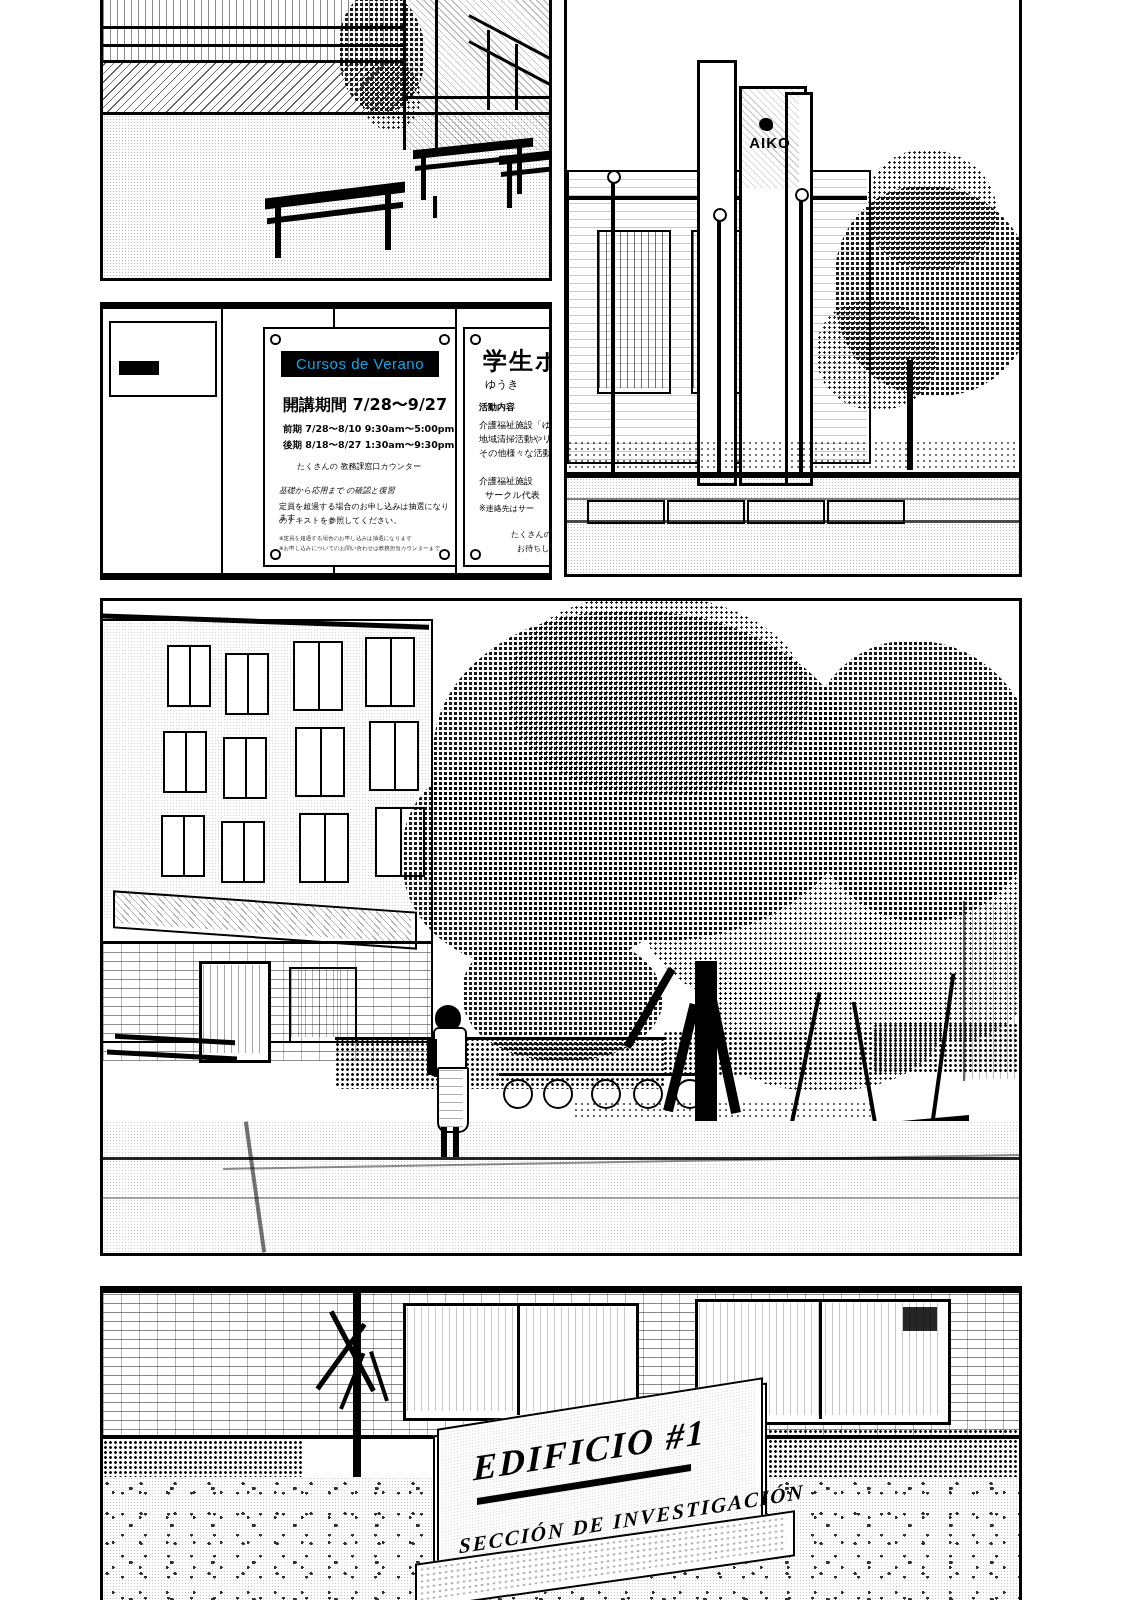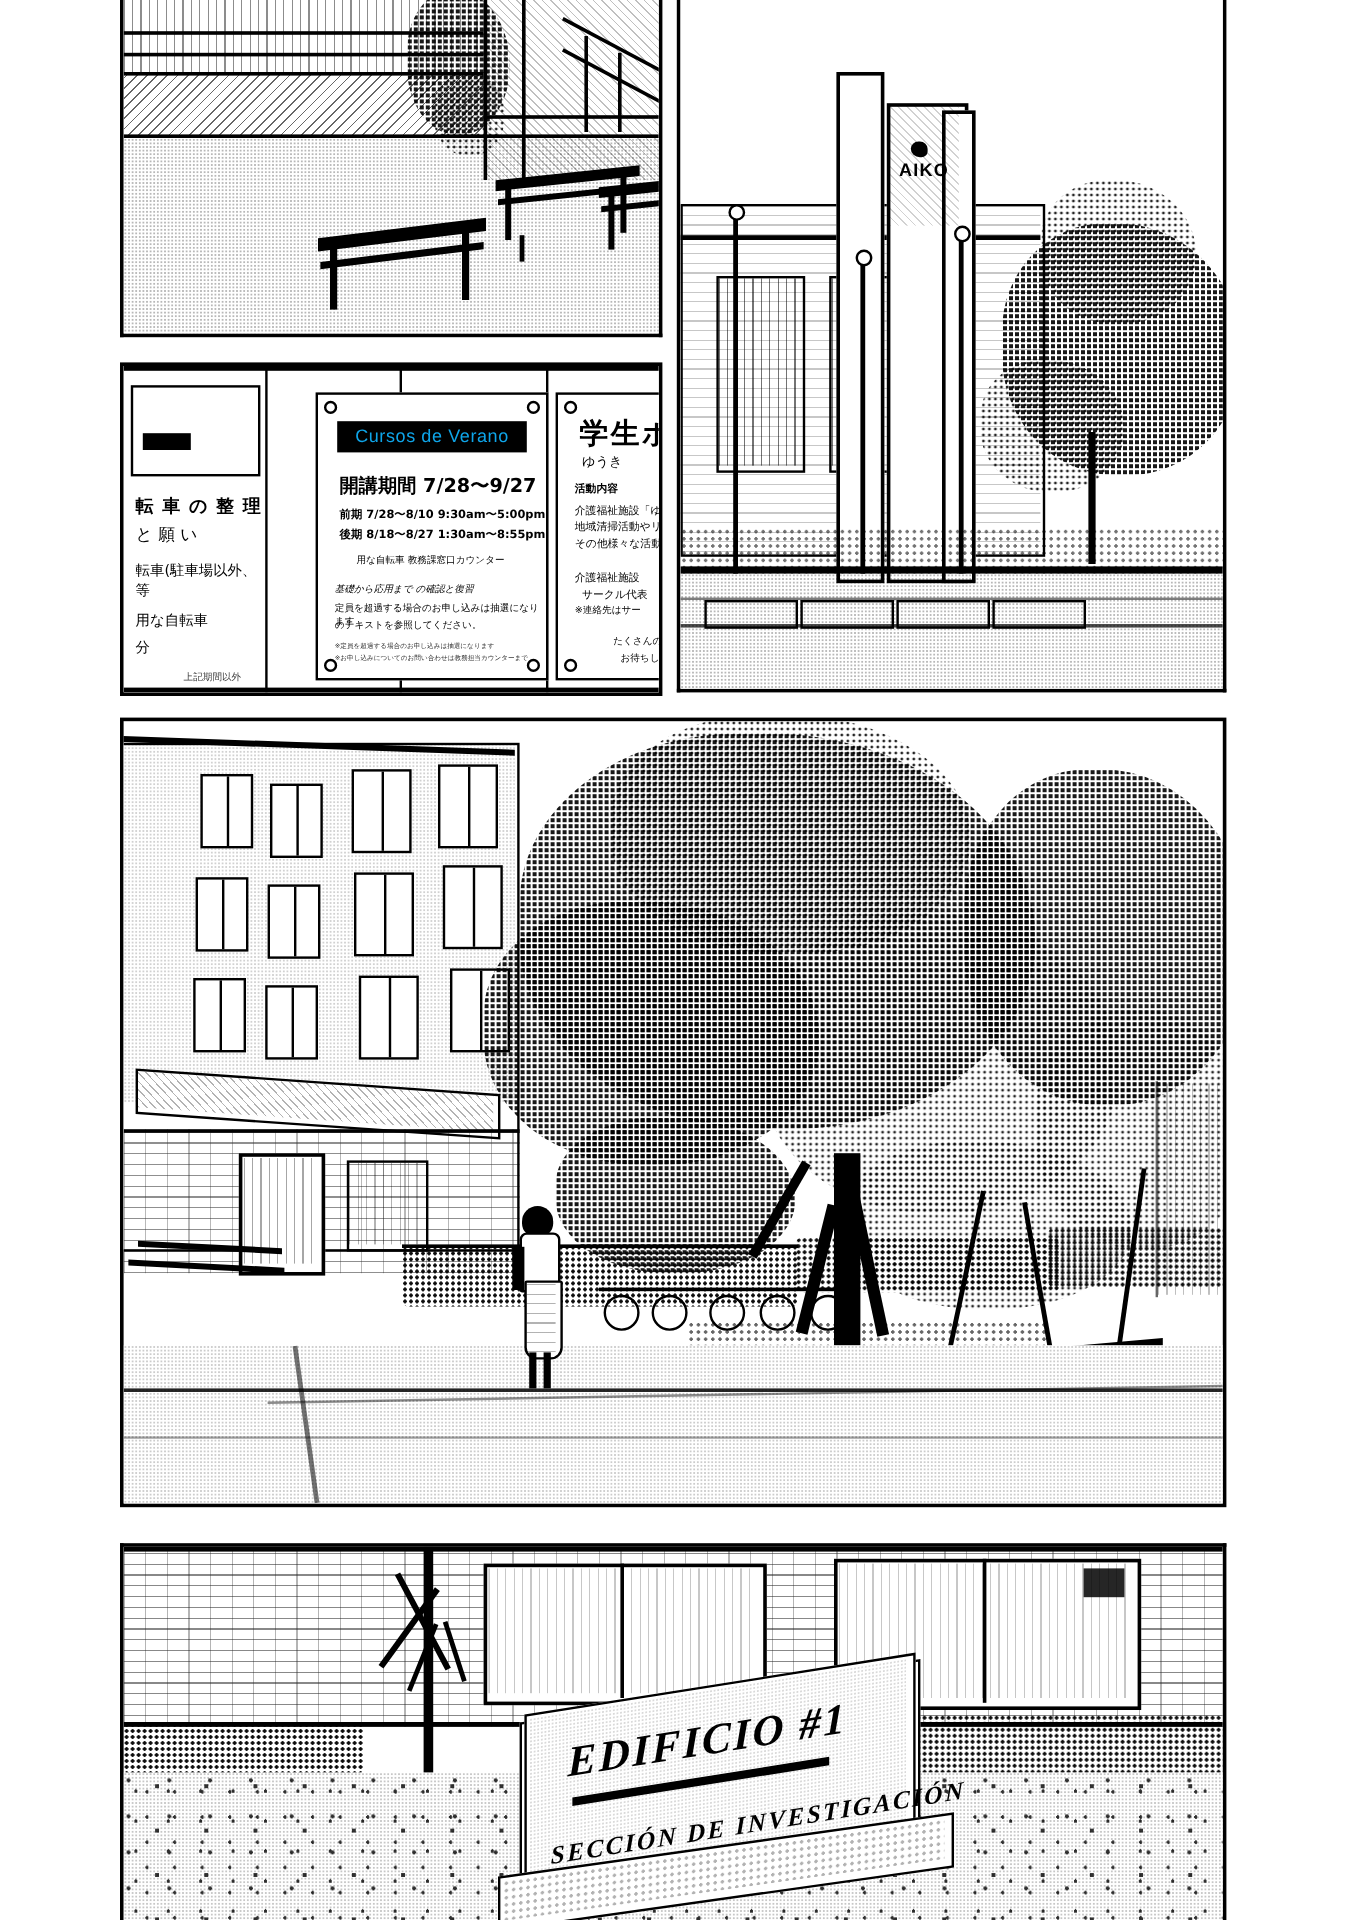--- a/index.html
+++ b/index.html
@@ -146,43 +146,35 @@
       <div class="boardcol" style="left:118px"></div>
       <div class="boardcol" style="left:230px"></div>
       <div class="boardcol" style="left:352px"></div>
 
       <div style="position:absolute;left:0;top:0;width:100%;height:4px;background:#000"></div>
       <div style="position:absolute;left:0;bottom:0;width:100%;height:4px;background:#000"></div>
 
       <div style="position:absolute;left:16px;top:56px;width:40px;height:14px;background:#000"></div>
       <div style="position:absolute;left:6px;top:16px;width:104px;height:72px;border:2px solid #000"></div>
 
-      <div style="position:absolute;left:6px;top:100px;width:112px;height:168px;">
-        <div class="jp" style="position:absolute;left:4px;top:8px;font-size:15px;font-weight:bold;letter-spacing:1px;">転 車 の 整 理</div>
-        <div class="jp" style="position:absolute;left:4px;top:32px;font-size:14px;">と 願 い</div>
-        <div class="jp" style="position:absolute;left:4px;top:62px;font-size:12px;">転車(駐車場以外、等</div>
-        <div class="jp" style="position:absolute;left:4px;top:104px;font-size:12px;">用な自転車</div>
-        <div class="jp" style="position:absolute;left:4px;top:126px;font-size:12px;">分</div>
-        <div class="jp" style="position:absolute;left:44px;top:154px;font-size:8px;opacity:.8;">上記期間以外</div>
-      </div>
 
       <div class="notice" style="left:160px;top:22px;width:190px;height:236px;">
         <div class="corner" style="left:5px;top:5px"></div>
         <div class="corner" style="right:5px;top:5px"></div>
         <div class="corner" style="left:5px;bottom:5px"></div>
         <div class="corner" style="right:5px;bottom:5px"></div>
 
         <div class="banner" style="position:absolute;left:16px;top:22px;width:158px;height:26px;line-height:26px;font-size:15px;">Cursos de Verano</div>
 
         <div class="jp" style="position:absolute;left:18px;top:66px;font-size:16px;font-weight:bold;">開講期間 7/28〜9/27</div>
 
         <div class="jp" style="position:absolute;left:18px;top:94px;font-size:9.5px;font-weight:bold;">前期 7/28〜8/10   9:30am〜5:00pm</div>
-        <div class="jp" style="position:absolute;left:18px;top:110px;font-size:9.5px;font-weight:bold;">後期 8/18〜8/27  1:30am〜8:55pm</div>
-
-        <div class="jp" style="position:absolute;left:32px;top:132px;font-size:8px;">用な自転車  教務課窓口カウンター</div>
+        <div class="jp" style="position:absolute;left:18px;top:110px;font-size:9.5px;font-weight:bold;">後期 8/18〜8/27  1:30am〜9:30pm</div>
+
+        <div class="jp" style="position:absolute;left:32px;top:132px;font-size:8px;">たくさんの  教務課窓口カウンター</div>
 
         <div class="jp" style="position:absolute;left:14px;top:156px;font-size:8px;font-style:italic;">基礎から応用まで の確認と復習</div>
         <div class="jp" style="position:absolute;left:14px;top:172px;font-size:8px;">定員を超過する場合のお申し込みは抽選になります</div>
         <div class="jp" style="position:absolute;left:14px;top:186px;font-size:8px;">のテキストを参照してください。</div>
 
         <div class="jp" style="position:absolute;left:14px;top:206px;font-size:5.5px;opacity:.85;">※定員を超過する場合のお申し込みは抽選になります</div>
         <div class="jp" style="position:absolute;left:14px;top:216px;font-size:5.5px;opacity:.85;">※お申し込みについてのお問い合わせは教務担当カウンターまで</div>
       </div>
 
       <div class="notice" style="left:360px;top:22px;width:200px;height:236px;">

